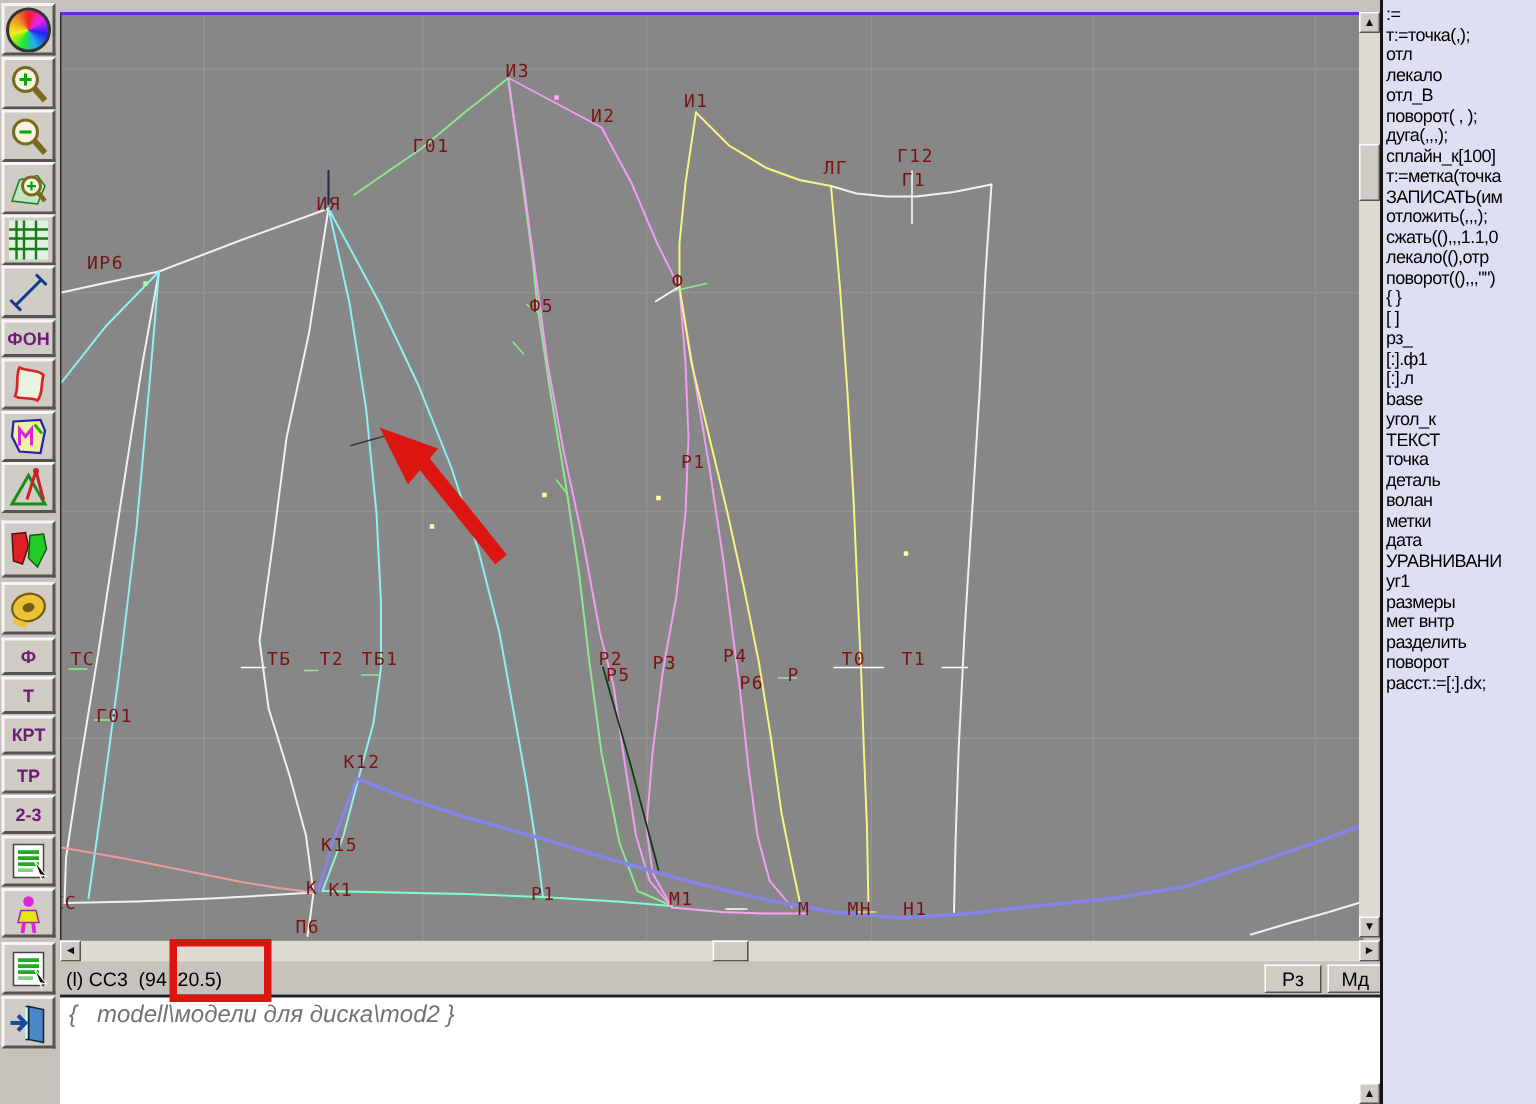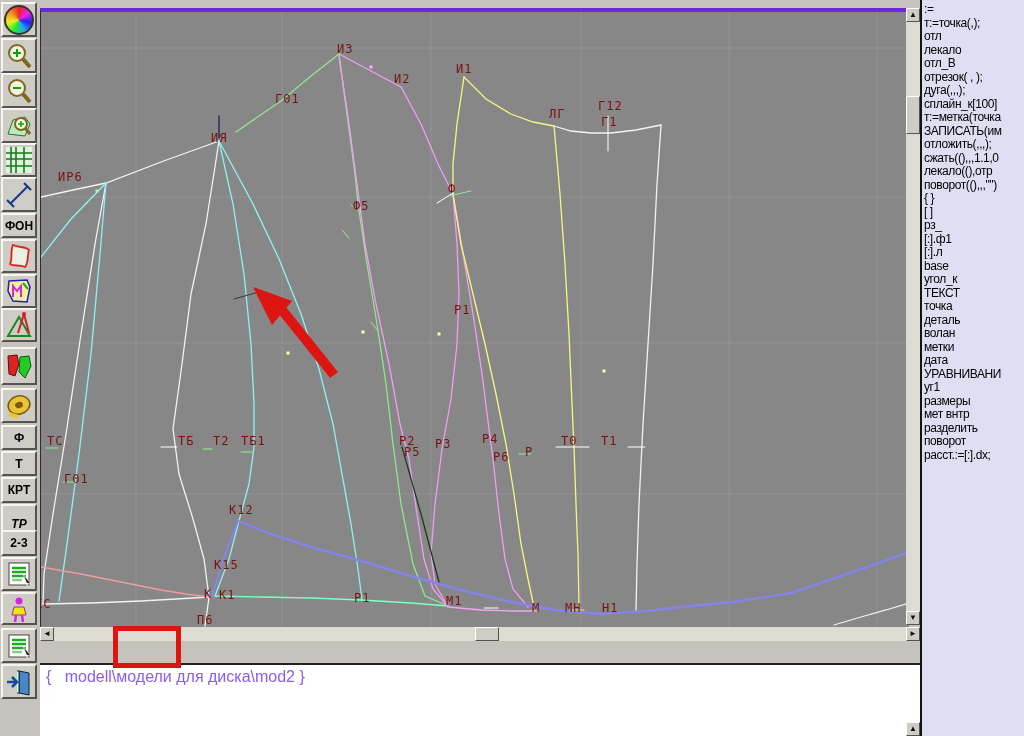--- a/index.html
+++ b/index.html
@@ -4,26 +4,26 @@
 <style>
   html,body{margin:0;padding:0;background:#c0bdb5;font-family:"Liberation Sans",sans-serif;}
   #app{position:relative;width:1024px;height:736px;background:#c6c3bc;overflow:hidden;}
 
   
   #toolbar{position:absolute;left:0;top:0;width:39px;height:736px;background:#c6c3bc;}
   .tb{position:absolute;left:1px;width:36px;background:#cfccc5;
       border-top:2px solid #f6f5f2;border-left:2px solid #f6f5f2;
       border-right:2px solid #56544f;border-bottom:2px solid #56544f;
       box-sizing:border-box;display:flex;align-items:center;justify-content:center;
-      font-weight:bold;font-size:12px;color:#000000;cursor:pointer;overflow:hidden;}
+      font-weight:bold;font-size:12px;color:#701a75;cursor:pointer;overflow:hidden;}
   .tb svg{display:block;}
 
   
   #canvas-wrap{position:absolute;left:40px;top:8px;width:868px;height:617px;
-      background:#878787;border-top:4px solid #6d28d9;border-left:1px solid #2e2e2e;
+      background:#878787;border-top:2px solid #6d28d9;border-left:1px solid #2e2e2e;
       border-bottom:1px solid #111;box-sizing:content-box;}
   #canvas-svg{position:absolute;left:0;top:0;}
 
   
   .sb-track{position:absolute;background:#dedbd2;}
   .sb-btn{position:absolute;width:14px;height:14px;background:#cfccc5;
       border-top:1px solid #fff;border-left:1px solid #fff;
       border-right:1px solid #55534e;border-bottom:1px solid #55534e;
       box-sizing:border-box;font-size:8px;line-height:12px;text-align:center;color:#111;}
   .sb-thumb{position:absolute;background:#cfccc5;
@@ -34,21 +34,21 @@
   #statusbar{position:absolute;left:40px;top:641px;width:882px;height:22px;background:#c6c3bc;
       font-size:13px;color:#000;}
   #status-text{position:absolute;left:4px;top:4px;white-space:pre;font-family:"Liberation Sans",sans-serif;}
   .mini-btn{position:absolute;top:2px;height:19px;background:#cfccc5;text-align:center;
       font-size:13px;line-height:17px;
       border-top:1px solid #fff;border-left:1px solid #fff;
       border-right:1px solid #55534e;border-bottom:1px solid #55534e;box-sizing:border-box;cursor:pointer;}
 
   
   #code-panel{position:absolute;left:40px;top:663px;width:967px;height:73px;background:#fff;
-      border-top:2px solid #222;box-sizing:border-box;font-size:16px;color:#8b5cf6;}
+      border-top:2px solid #222;box-sizing:border-box;font-size:16px;color:#737373;font-style:italic;}
   .code-line{padding:1px 0 1px 6px;white-space:pre;line-height:21px;font-family:"Liberation Sans",sans-serif;}
 
   
   #sidebar{position:absolute;left:920px;top:0;width:104px;height:736px;background:#dfdff3;
       border-left:2px solid #141414;box-sizing:border-box;}
   #sidebar ul{margin:0;padding:3px 0 0 2px;list-style:none;}
   #sidebar li{font-size:12px;line-height:13.5px;letter-spacing:-0.4px;color:#000;
       white-space:nowrap;overflow:hidden;cursor:pointer;font-family:"Liberation Sans",sans-serif;}
 
   
@@ -149,21 +149,21 @@
           <svg width="28" height="28">
             <ellipse cx="14" cy="13" rx="11" ry="9" fill="#e8c436" stroke="#7a5a10" stroke-width="1.5" transform="rotate(-15 14 13)"></ellipse>
             <ellipse cx="14" cy="13" rx="4" ry="3" fill="#7a5a10" transform="rotate(-15 14 13)"></ellipse>
             <path d="M4 22 L13 25" stroke="#e8c436" stroke-width="4"></path>
           </svg>
         </span>
       </div>
       <div class="tb" style="top: 425px; height: 25px;">Ф</div>
       <div class="tb" style="top: 451px; height: 25px;">Т</div>
       <div class="tb" style="top: 477px; height: 26px; text-align: right;">КРТ</div>
-      <div class="tb" style="top: 504px; height: 39px; font-style: italic;">ТР</div>
+      <div class="tb" style="top: 504px; height: 25px;">ТР</div>
       <div class="tb" style="top: 530px; height: 26px;">2-3</div>
       <div class="tb" style="top: 557px; height: 34px;">
         <span>
           <svg width="28" height="28">
             <rect x="4" y="3" width="20" height="22" fill="#fff" stroke="#444"></rect>
             <path d="M7 8h14M7 12h14M7 16h14" stroke="#2a2" stroke-width="2.5"></path>
             <path d="M7 20h10" stroke="#8c8" stroke-width="2.5"></path>
             <path d="M18 14 L26 24 L21 23 L23 27 Z" fill="#111" stroke="#fff" stroke-width="0.7"></path>
           </svg>
         </span>
@@ -306,34 +306,39 @@
     <div class="sb-thumb" style="left:0;top:88px;width:14px;height:38px;"></div>
     <div class="sb-btn" style="left:0;top:603px;">▼</div>
   </div>
 
   <div class="sb-track" style="left:40px;top:627px;width:880px;height:14px;">
     <div class="sb-btn" style="left:0;top:0;">◄</div>
     <div class="sb-thumb" style="left:435px;top:0;width:24px;height:14px;"></div>
     <div class="sb-btn" style="left:866px;top:0;">►</div>
   </div>
 
+  <div id="statusbar">
+    <span id="status-text">(l) СС3  (94  20.5)</span>
+    <div class="mini-btn" style="left:803px;width:38px;">Рз</div>
+    <div class="mini-btn" style="left:845px;width:37px;">Мд</div>
+  </div>
 
   <div id="code-panel">
       <div class="code-line">{   modell\модели для диска\mod2 }</div>
     </div>
   <div class="sb-btn" style="left:906px;top:722px;">▲</div>
 
   <div id="sidebar">
     <ul id="sidebar-list">
         <li>:=</li>
         <li>т:=точка(,);</li>
         <li>отл</li>
         <li>лекало</li>
         <li>отл_В</li>
-        <li>отрезок( , );</li>
+        <li>поворот( , );</li>
         <li>дуга(,,,);</li>
         <li>сплайн_к[100]</li>
         <li>т:=метка(точка</li>
         <li>ЗАПИСАТЬ(им</li>
         <li>отложить(,,,);</li>
         <li>сжать((),,,1.1,0</li>
         <li>лекало((),отр</li>
         <li>поворот((),,,"")</li>
         <li>{ }</li>
         <li>[ ]</li>

